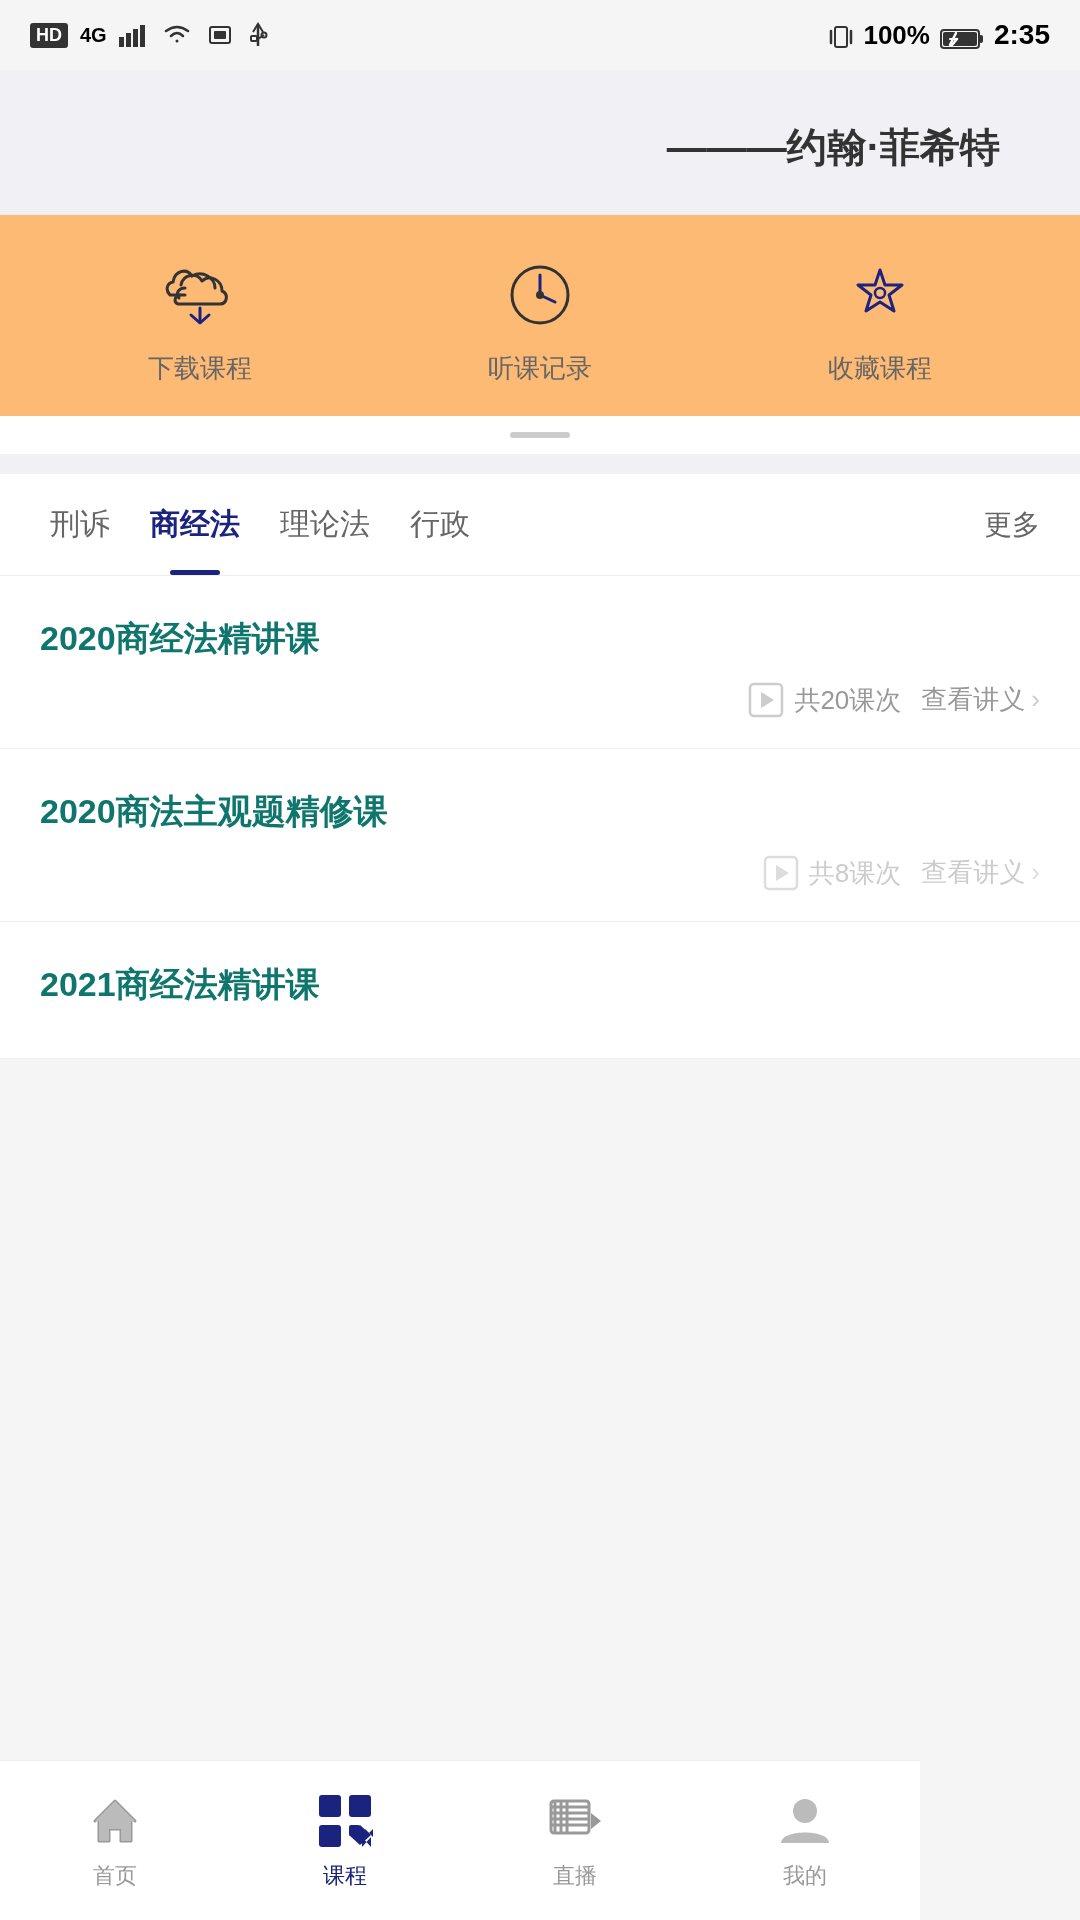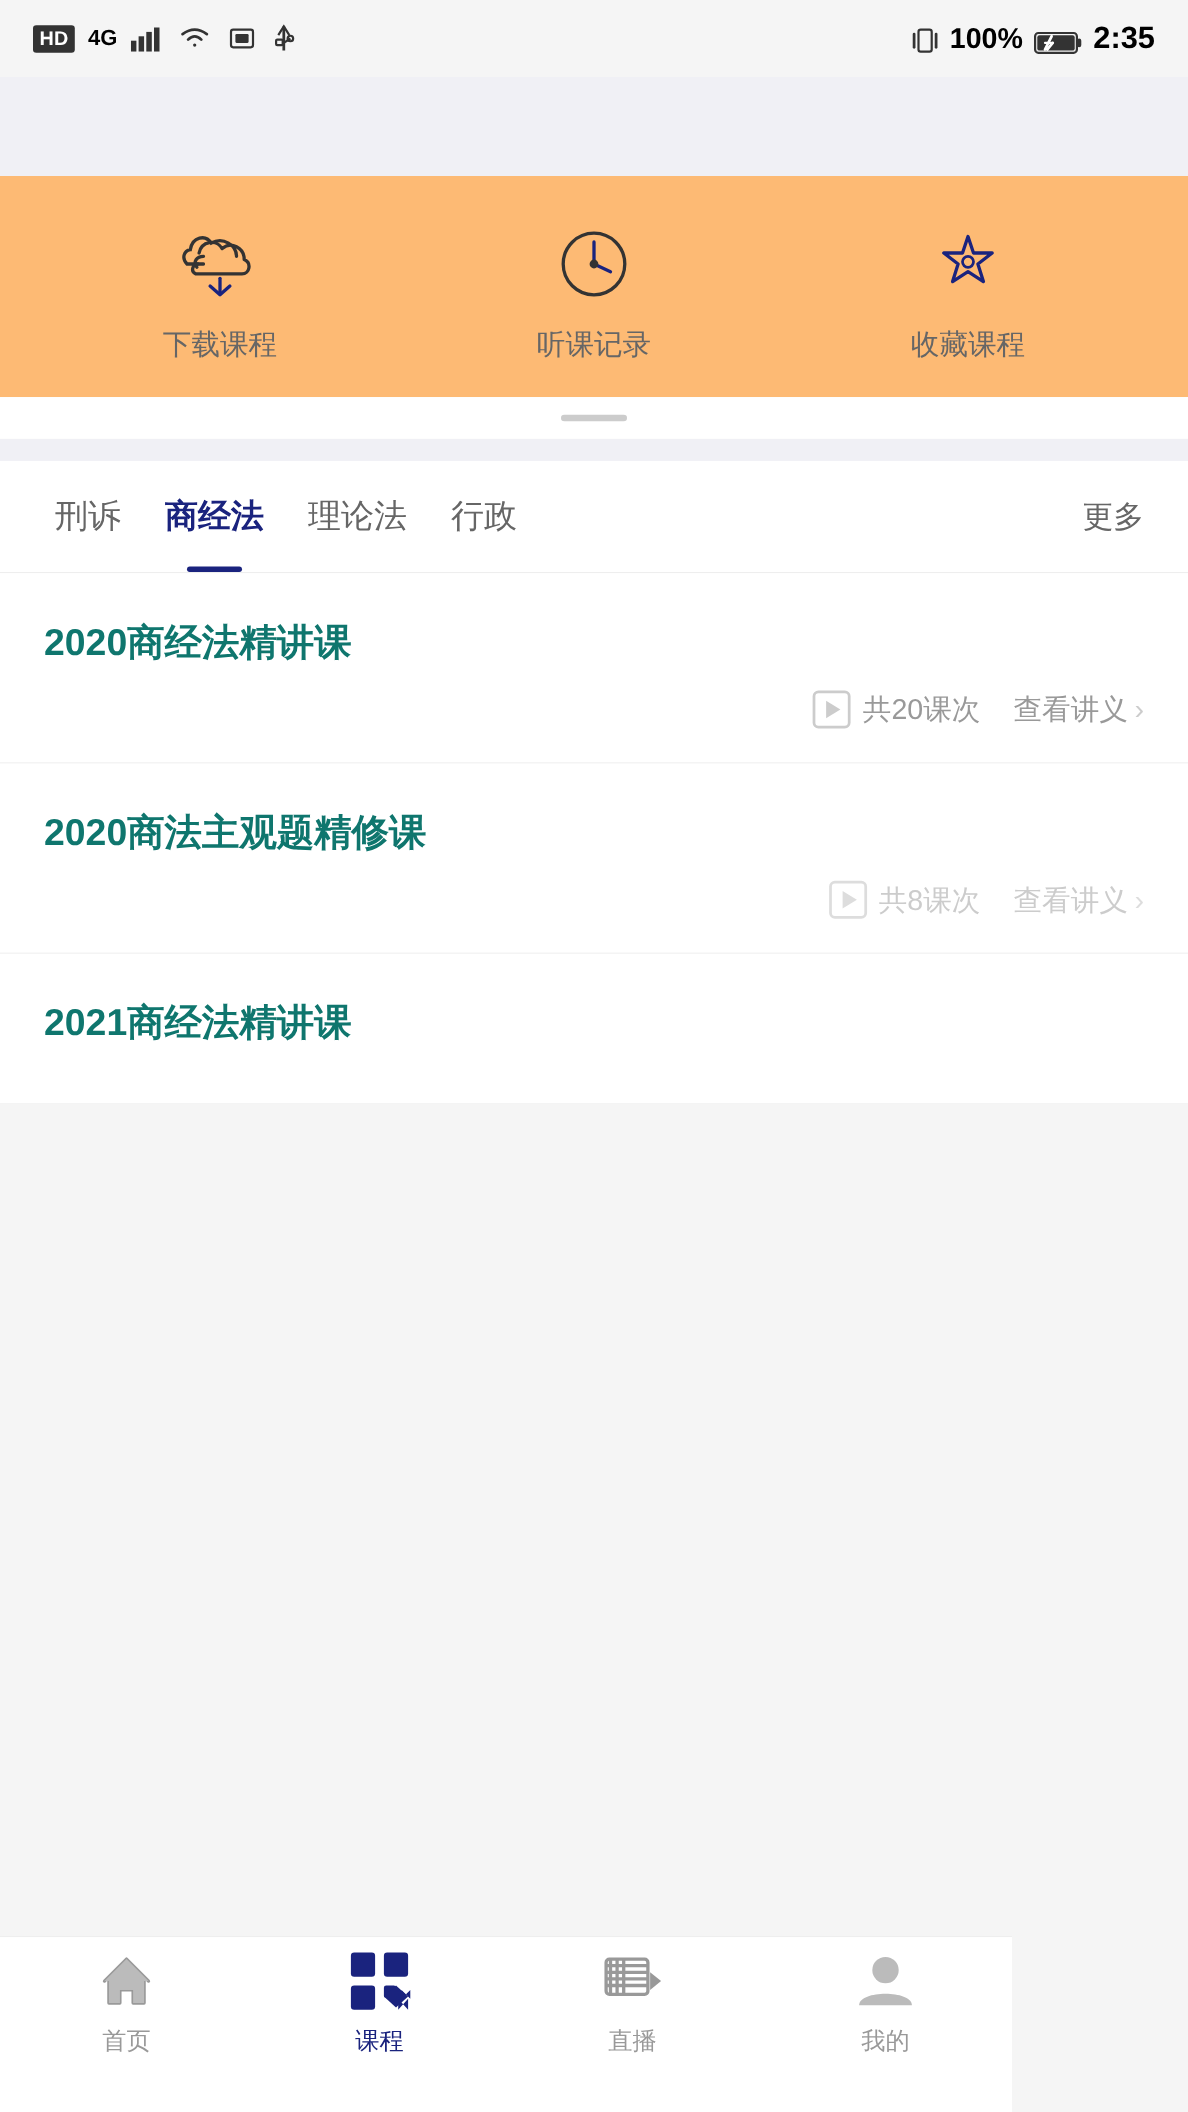--- a/index.html
+++ b/index.html
@@ -161,23 +161,23 @@
       border-bottom: 1px solid #f0f0f0;
     }
     .course-title {
       font-size: 34px;
       font-weight: 600;
       color: #0f766e;
       margin-bottom: 20px;
     }
     .course-meta {
       display: flex;
-      align-items: flex-end;
+      align-items: flex-start;
       justify-content: flex-end;
-      gap: 30px;
+      gap: 20px;
     }
     .course-lessons {
       display: flex;
       align-items: center;
       gap: 10px;
       color: #999;
       font-size: 26px;
     }
     .play-icon-small {
       width: 36px;
@@ -198,20 +198,21 @@
     
     .bottom-nav {
       position: fixed;
       bottom: 0;
       left: 0;
       width: 920px;
       height: 160px;
       background: #fff;
       border-top: 1px solid #eee;
       display: flex;
+      align-items: center;
       justify-content: space-around;
     }
     .nav-item {
       display: flex;
       flex-direction: column;
       align-items: center;
       gap: 10px;
       cursor: pointer;
       padding: 10px 30px;
     }
@@ -280,20 +281,21 @@
       <line x1="10" y1="12" x2="17" y2="12" stroke="#fff" stroke-width="2" stroke-linecap="round"></line>
       <line x1="17" y1="12" x2="12" y2="18" stroke="#fff" stroke-width="2.5" stroke-linecap="round"></line>
     </svg>
     <span style="font-size:28px;font-weight:700;">2:35</span>
   </div>
 </div>
 
 <div class="main-content">
 
   <div class="header-banner">
+    <div class="quote-author">———约翰·菲希特</div>
   </div>
 
   <div class="quick-actions">
 
     <div class="quick-action-item">
       <div class="quick-action-icon">
         <svg viewBox="0 0 70 70">
           <path d="M50 28 C50 18 38 10 27 16 C22 8 10 10 8 22 C2 23 0 30 5 35 L20 35" stroke="#333" stroke-width="3" fill="none" stroke-linecap="round"></path>
           <path d="M20 28 C14 28 10 33 14 38" stroke="#333" stroke-width="3" fill="none" stroke-linecap="round"></path>
           <path d="M10 42 L60 42" stroke="#333" stroke-width="0" fill="none"></path>

